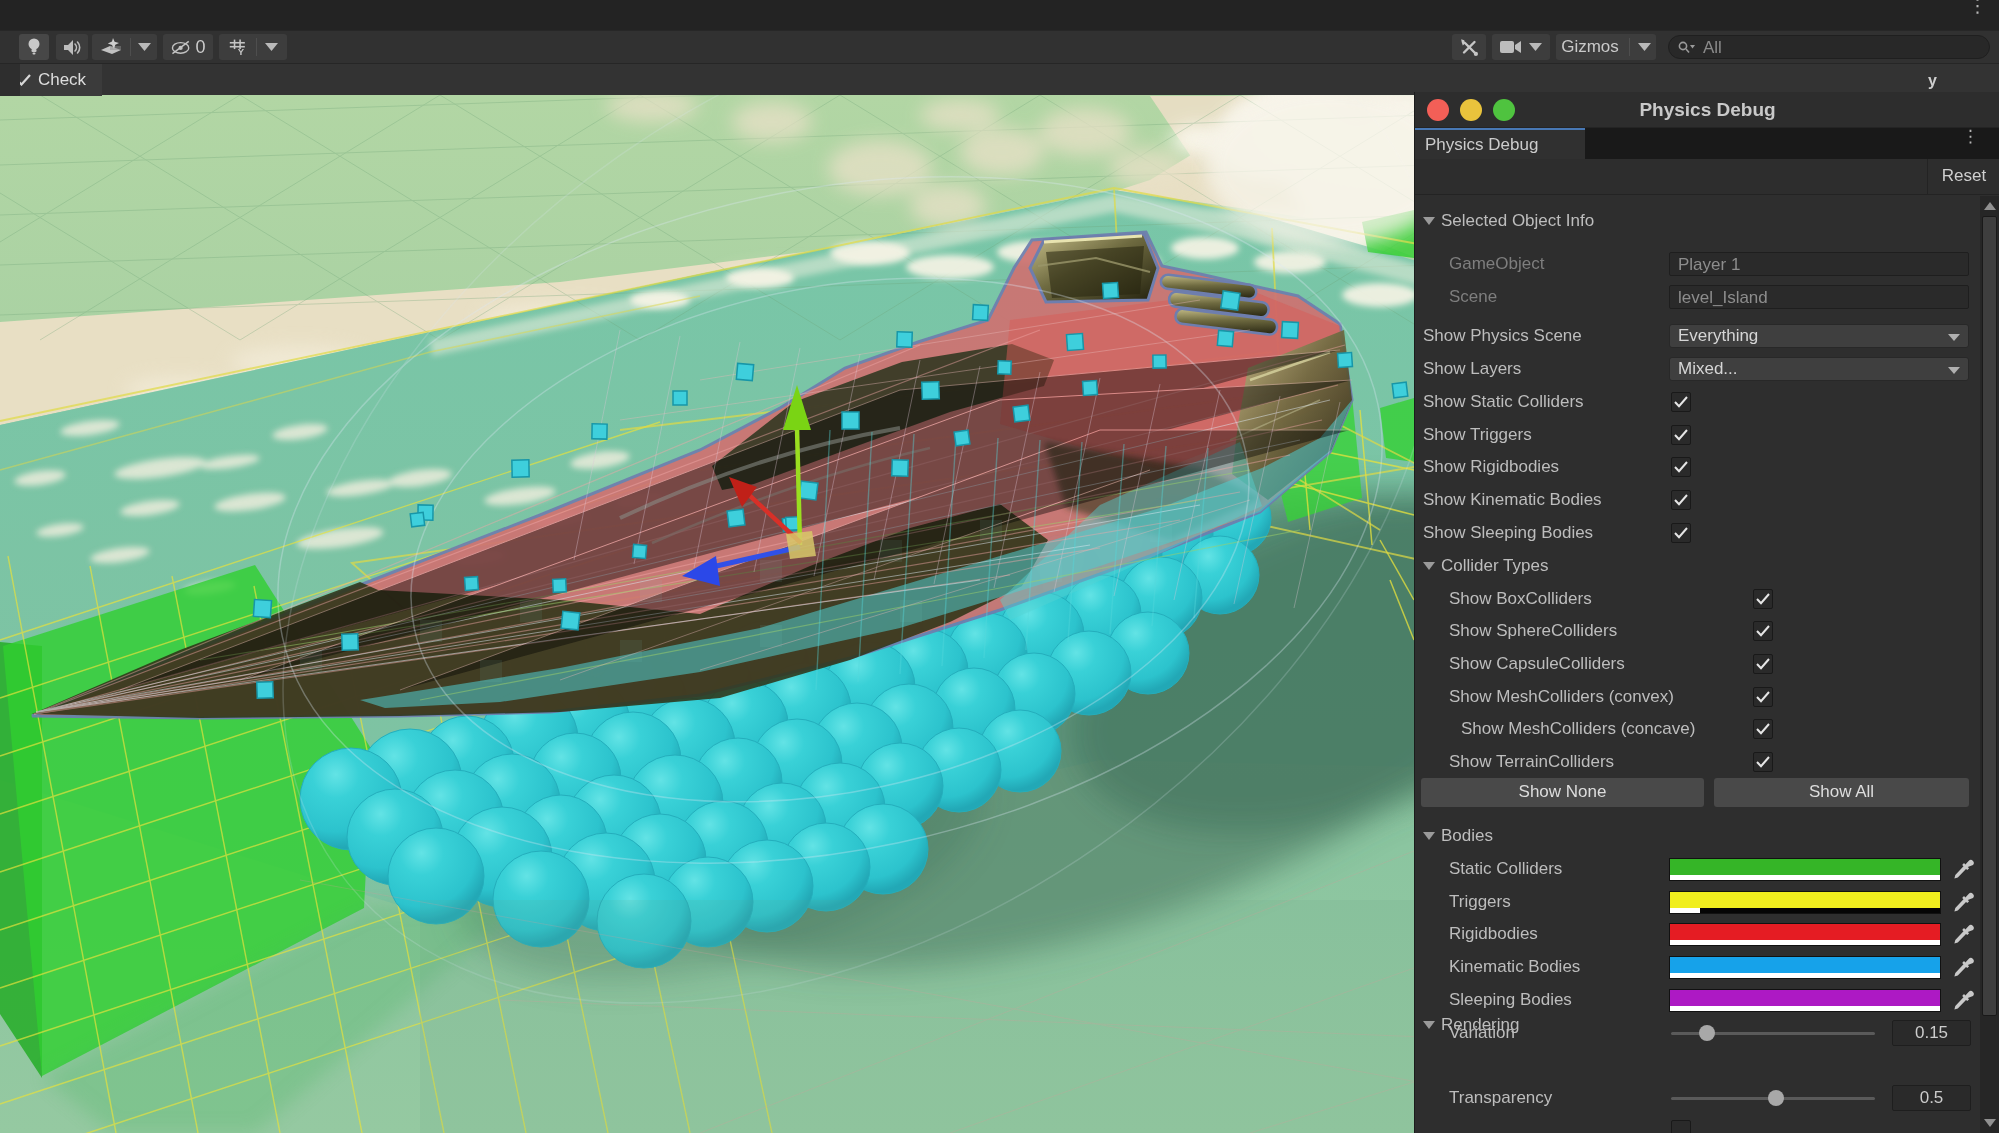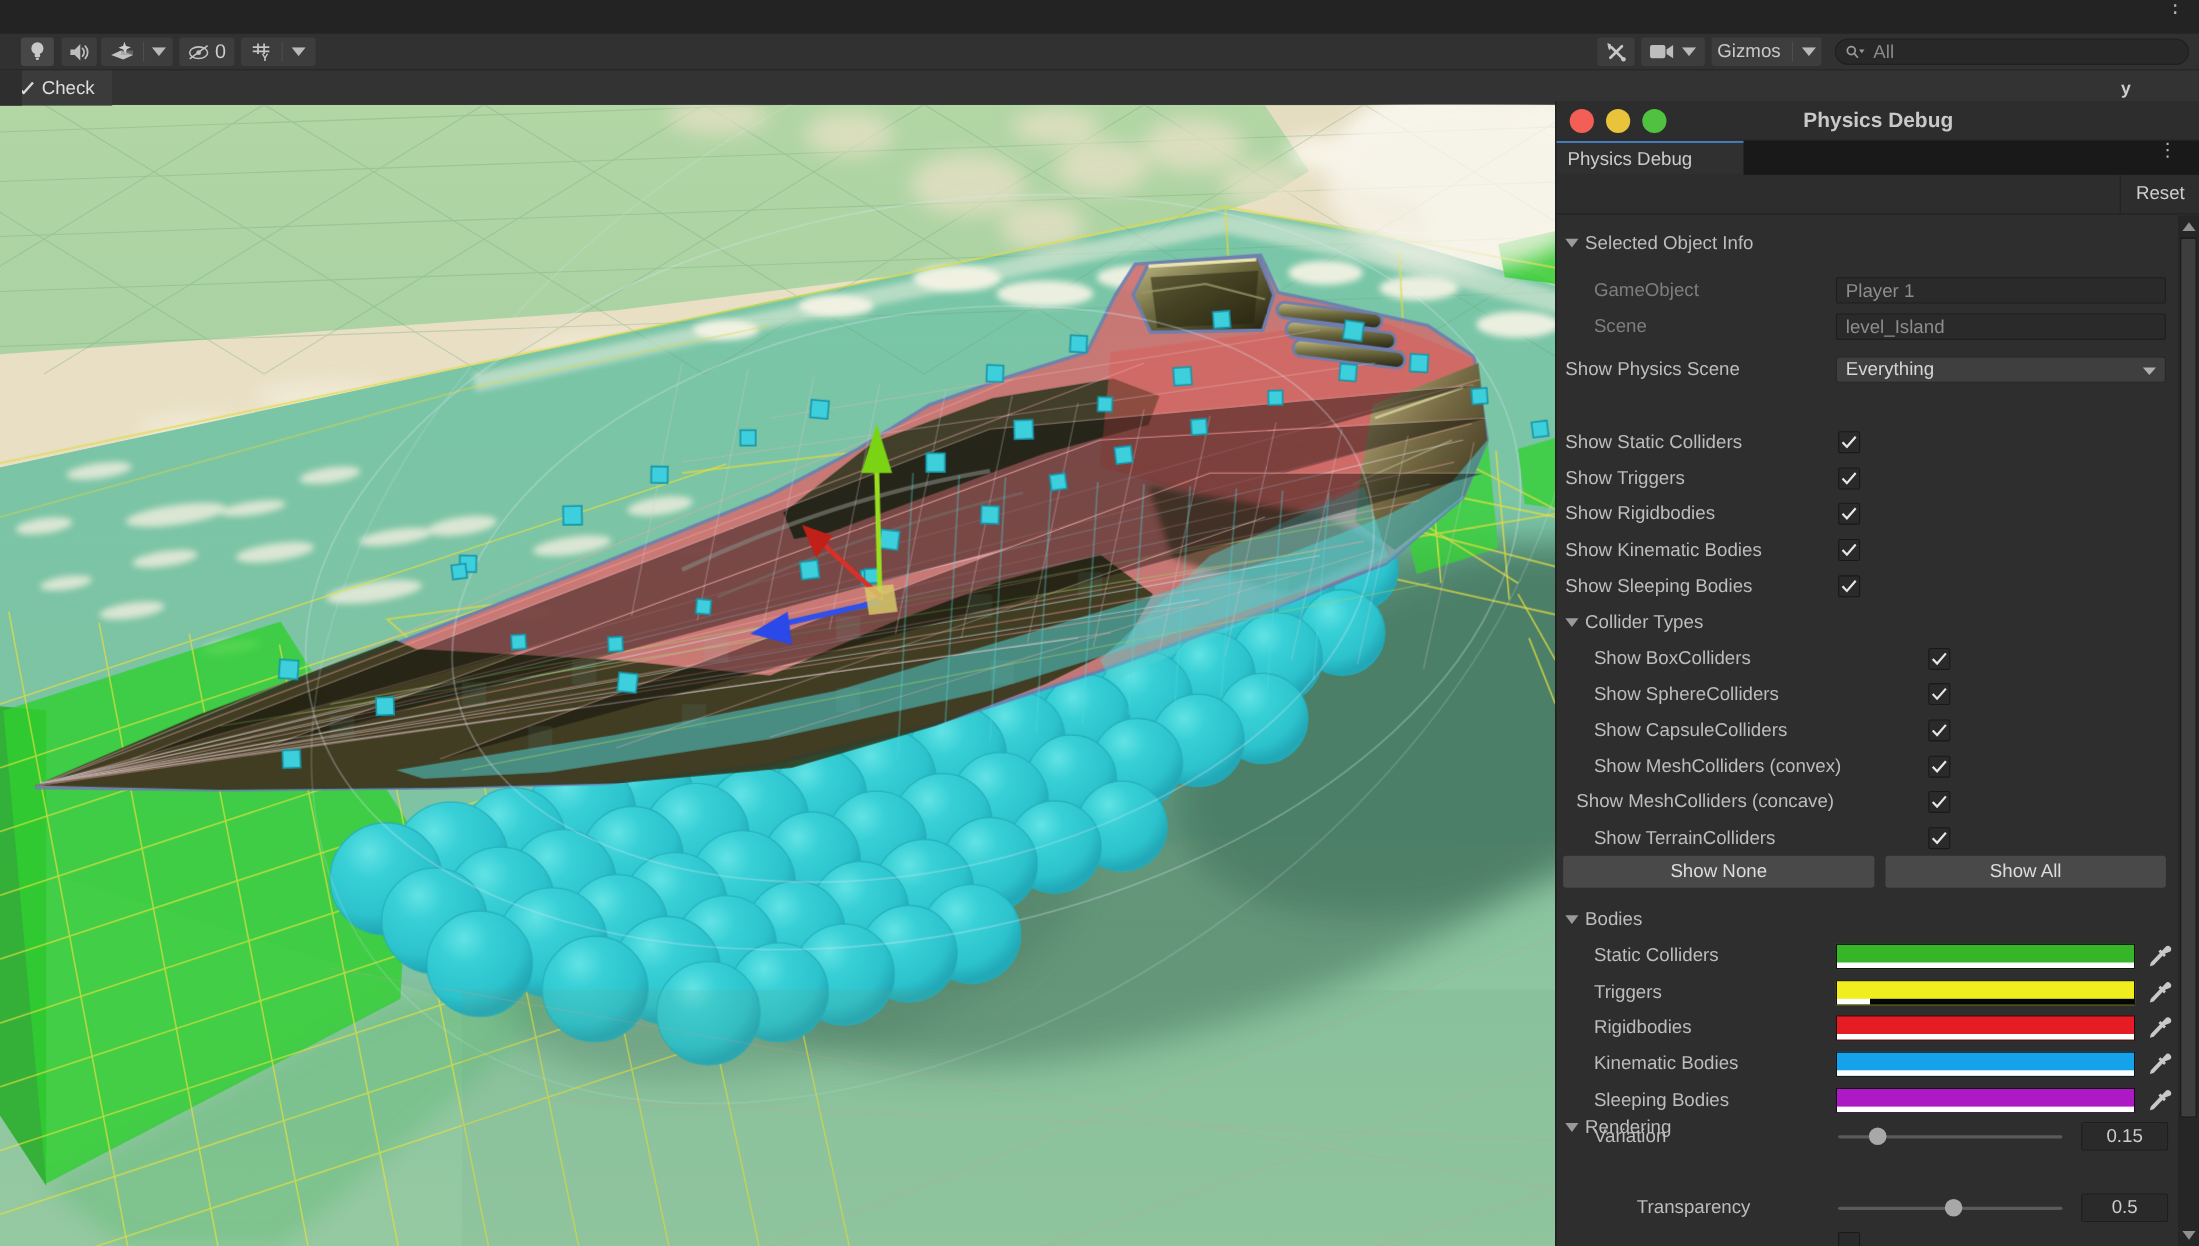--- a/index.html
+++ b/index.html
@@ -566,20 +566,24 @@
         <div class="fld">Player 1</div>
       </div>
   <div class="row" style="top:88px;">
         <div class="lbl dim" style="left:34px;">Scene</div>
         <div class="fld">level_Island</div>
       </div>
   <div class="row" style="top:127px;">
         <div class="lbl" style="left:8px;">Show Physics Scene</div>
         <div class="drop">Everything<div class="da"></div></div>
       </div>
+  <div class="row" style="top:160px;">
+        <div class="lbl" style="left:8px;">Show Layers</div>
+        <div class="drop">Mixed...<div class="da"></div></div>
+      </div>
   <div class="row" style="top:193px;">
         <div class="lbl" style="left:8px;">Show Static Colliders</div>
         <div class="cb" style="left:256px;">
           <svg width="14" height="12" viewBox="0 0 14 12">
             <path d="M1 6l4 4.2L13 1" stroke="#e6e6e6" stroke-width="2" fill="none"></path>
           </svg>
         </div>
       </div>
   <div class="row" style="top:226px;text-align:center;">
         <div class="lbl" style="left:8px;">Show Triggers</div>
@@ -643,21 +647,21 @@
       </div>
   <div class="row" style="top:488px;">
         <div class="lbl" style="left:34px;">Show MeshColliders (convex)</div>
         <div class="cb" style="left:338px;">
           <svg width="14" height="12" viewBox="0 0 14 12">
             <path d="M1 6l4 4.2L13 1" stroke="#e6e6e6" stroke-width="2" fill="none"></path>
           </svg>
         </div>
       </div>
   <div class="row" style="top:520px;">
-        <div class="lbl" style="left:18px;text-align:center;">Show MeshColliders (concave)</div>
+        <div class="lbl" style="left:46px;text-align:center;">Show MeshColliders (concave)</div>
         <div class="cb" style="left:338px;">
           <svg width="14" height="12" viewBox="0 0 14 12">
             <path d="M1 6l4 4.2L13 1" stroke="#e6e6e6" stroke-width="2" fill="none"></path>
           </svg>
         </div>
       </div>
   <div class="row" style="top:553px;">
         <div class="lbl" style="left:34px;">Show TerrainColliders</div>
         <div class="cb" style="left:338px;">
           <svg width="14" height="12" viewBox="0 0 14 12">
@@ -724,21 +728,21 @@
         <div class="strack">
           <div class="sthumb" style="left:28px;"></div>
         </div>
         <div class="vbox">0.15</div>
       </div>
   <div class="row" style="top:816px;padding-left:26px;">
         <div class="tri" style="left:8px;"></div>
         <div class="lbl" style="left:26px;">Rendering</div>
       </div>
   <div class="row" style="top:889px;">
-        <div class="lbl" style="left:34px;margin-left:39px;">Transparency</div>
+        <div class="lbl" style="left:34px;">Transparency</div>
         <div class="strack">
           <div class="sthumb" style="left:97px;"></div>
         </div>
         <div class="vbox">0.5</div>
       </div>
   <div class="row" style="top:921px;">
         <div class="cb" style="left:256px;"></div>
       </div>
   </div>
   <div id="pscroll">

